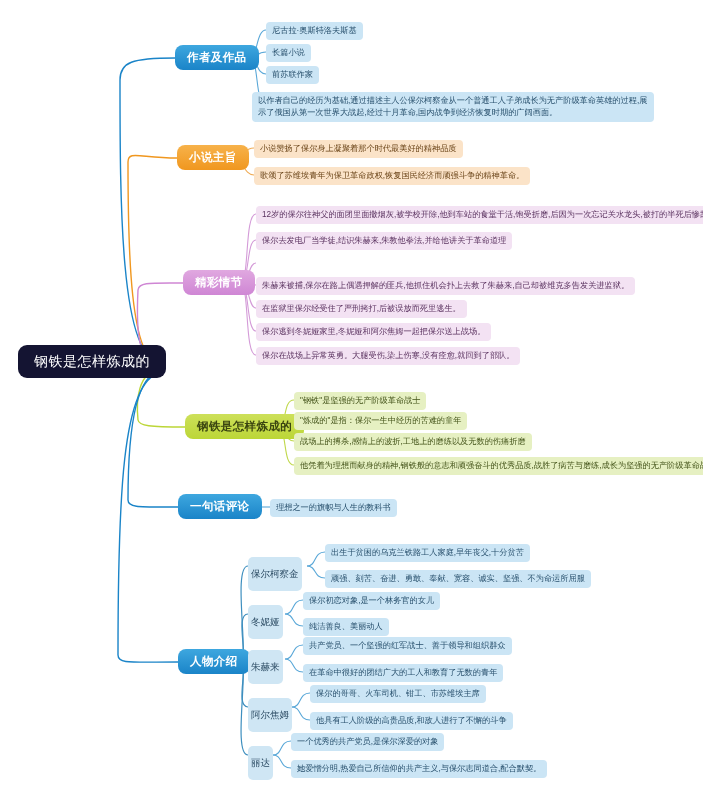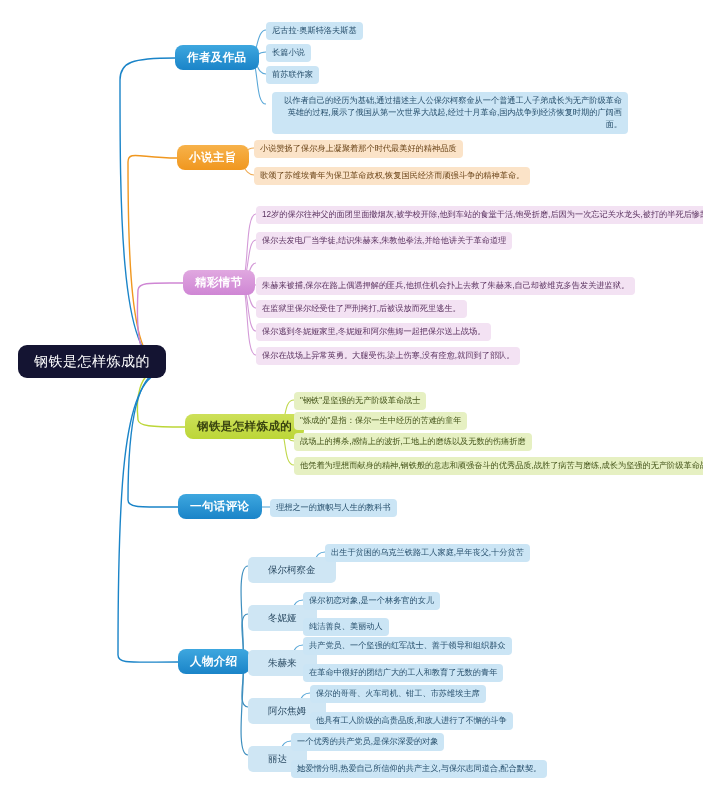--- a/index.html
+++ b/index.html
@@ -61,22 +61,22 @@
   .l1.c-purple { background: linear-gradient(180deg,#e0a8e0 0%,#cf86d4 100%); }
   .l1.c-green  { background: linear-gradient(180deg,#cde05a 0%,#bcd637 100%); color:#3a4410; }
   .l1.c-blue2  { background: linear-gradient(180deg,#3ea7df 0%,#1a84c8 100%); }
 
   
   .l2 {
     background: #cfe6f4;
     color: #2b4b63;
     border-radius: 5px;
     font-size: 9.5px;
-    padding: 0 20px;
-    height: 26px;
+    padding: 0 3px;
+    height: 34px;
   }
 
   
   .leaf {
     border-radius: 4px;
     font-size: 8.2px;
     line-height: 1.45;
     padding: 3px 6px;
     display: block;
     white-space: normal;
@@ -150,21 +150,21 @@
   <div class="node root" style="left:18px; top:345px;">
     <span>钢铁是怎样炼成的</span>
   </div>
 
   <div class="node l1 c-blue" style="left:175px; top:45px;">
     <span>作者及作品</span>
   </div>
   <div class="node leaf t-blue nowrap" style="left:266px; top:22px;">尼古拉·奥斯特洛夫斯基</div>
   <div class="node leaf t-blue nowrap" style="left:266px; top:44px;text-align:right;">长篇小说</div>
   <div class="node leaf t-blue nowrap" style="left:266px; top:66px;">前苏联作家</div>
-  <div class="node leaf t-blue" style="left:272px; top:92px; width:356px;text-align:right;">以作者自己的经历为基础,通过描述主人公保尔柯察金从一个普通工人子弟成长为无产阶级革命英雄的过程,展示了俄国从第一次世界大战起,经过十月革命,国内战争到经济恢复时期的广阔画面。</div>
+  <div class="node leaf t-blue" style="left:252px; top:92px; width:402px;">以作者自己的经历为基础,通过描述主人公保尔柯察金从一个普通工人子弟成长为无产阶级革命英雄的过程,展示了俄国从第一次世界大战起,经过十月革命,国内战争到经济恢复时期的广阔画面。</div>
 
   <div class="node l1 c-orange" style="left:177px; top:145px;">
     <span>小说主旨</span>
   </div>
   <div class="node leaf t-orange nowrap" style="left:254px; top:167px;">歌颂了苏维埃青年为保卫革命政权,恢复国民经济而顽强斗争的精神革命。</div>
   <div class="node leaf t-orange nowrap" style="left:254px; top:140px;">小说赞扬了保尔身上凝聚着那个时代最美好的精神品质</div>
 
   <div class="node l1 c-purple" style="left:183px; top:270px;">
     <span>精彩情节</span>
   </div>
@@ -189,20 +189,21 @@
   <div class="node leaf t-blue3 nowrap" style="left:270px; top:499px;">理想之一的旗帜与人生的教科书</div>
 
   <div class="node l1 c-blue2" style="left:178px; top:649px;">
     <span>人物介绍</span>
   </div>
 
   <div class="node l2" style="left:248px; top:557px;">
     <span>保尔柯察金</span>
   </div>
   <div class="node leaf t-blue3 nowrap" style="left:325px; top:544px;">出生于贫困的乌克兰铁路工人家庭,早年丧父,十分贫苦</div>
+  <div class="node leaf t-blue3 nowrap" style="left:325px; top:570px;">顽强、刻苦、奋进、勇敢、奉献、宽容、诚实、坚强、不为命运所屈服</div>
 
   <div class="node l2" style="left:248px; top:605px;">
     <span>冬妮娅</span>
   </div>
   <div class="node leaf t-blue3 nowrap" style="left:303px; top:592px;">保尔初恋对象,是一个林务官的女儿</div>
   <div class="node leaf t-blue3 nowrap" style="left:303px; top:618px;">纯洁善良、美丽动人</div>
 
   <div class="node l2" style="left:248px; top:650px;">
     <span>朱赫来</span>
   </div>

